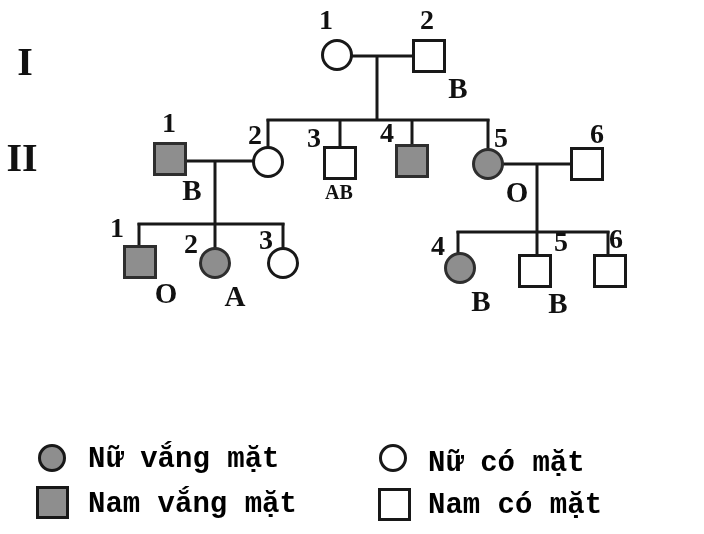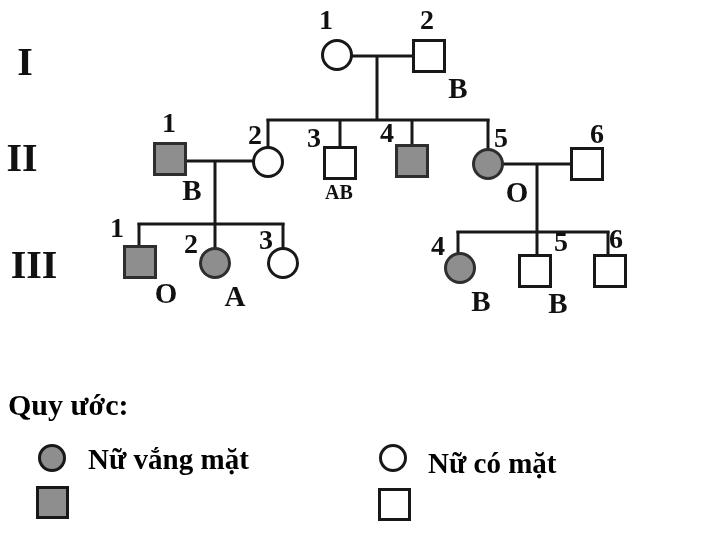--- a/index.html
+++ b/index.html
@@ -9,21 +9,21 @@
   .shape{position:absolute;box-sizing:border-box;background:#ffffff;z-index:2;}
   .sq{width:34px;height:34px;border:3px solid #181818;}
   .ci{width:32px;height:32px;border:3px solid #181818;border-radius:50%;}
   .filled{background:#8e8e8e;border-color:#2e2e2e;}
   .txt{position:absolute;z-index:3;color:#111;transform:translate(-50%,-50%);white-space:nowrap;line-height:1;}
   .num{font-size:28px;font-weight:600;}
   .blood{font-size:29px;font-weight:700;}
   .blood.small{font-size:20px;}
   .gen{font-size:40px;font-weight:700;}
   .leg-title{position:absolute;z-index:3;font-size:30px;font-weight:700;color:#000;line-height:1;}
-  .leg-label{position:absolute;z-index:3;font-size:29px;font-weight:600;color:#000;transform:translateY(-50%);white-space:nowrap;line-height:1;}
+  .leg-label{position:absolute;z-index:3;font-size:29px;font-weight:600;color:#000;transform:translateY(-50%);white-space:nowrap;line-height:1;font-family:Liberation Mono, monospace;}
   .leg-ci{width:28px;height:28px;border:3px solid #181818;border-radius:50%;}
   .leg-sq{width:33px;height:33px;border:3px solid #181818;}
 </style>
 </head>
 <body>
 
 <div id="canvas">
 
   <svg id="lines" width="704" height="534">
     <g stroke="#181818" stroke-width="3" fill="none">
@@ -50,21 +50,20 @@
 
       <line x1="456.5" y1="232" x2="609.5" y2="232"></line>
       <line x1="458" y1="231" x2="458" y2="256"></line>
       <line x1="537" y1="231" x2="537" y2="258"></line>
       <line x1="608" y1="231" x2="608" y2="258"></line>
     </g>
   </svg>
 
   <span class="txt gen" style="left:25px;top:62px">I</span>
   <span class="txt gen" style="left:22px;top:158px">II</span>
-  <span class="txt gen" style="left:34px;top:265px">III</span>
 
   <span class="shape ci" style="left:321px;top:39px"></span>
   <span class="txt num" style="left:326px;top:20px">1</span>
 
   <span class="shape sq" style="left:412px;top:39px"></span>
   <span class="txt num" style="left:427px;top:20px">2</span>
   <span class="txt blood" style="left:458px;top:88px">B</span>
 
   <span class="shape sq filled" style="left:153px;top:142px"></span>
   <span class="txt num" style="left:169px;top:123px">1</span>
@@ -102,25 +101,26 @@
   <span class="txt num" style="left:438px;top:246px">4</span>
   <span class="txt blood" style="left:481px;top:301px">B</span>
 
   <span class="shape sq" style="left:518px;top:254px"></span>
   <span class="txt num" style="left:561px;top:242px">5</span>
   <span class="txt blood" style="left:558px;top:303px">B</span>
 
   <span class="shape sq" style="left:593px;top:254px"></span>
   <span class="txt num" style="left:616px;top:239px">6</span>
 
-  <div class="leg-title" style="left:8px;top:390px">Quy ước:</div>
 
   <span class="shape leg-ci filled" style="left:38px;top:444px"></span>
   <span class="leg-label" style="left:88px;top:459px">Nữ vắng mặt</span>
 
   <span class="shape leg-sq filled" style="left:36px;top:486px"></span>
+  <span class="leg-label" style="left:88px;top:504px">Nam vắng mặt</span>
 
   <span class="shape leg-ci" style="left:379px;top:444px"></span>
   <span class="leg-label" style="left:428px;top:463px">Nữ có mặt</span>
 
   <span class="shape leg-sq" style="left:378px;top:488px"></span>
+  <span class="leg-label" style="left:428px;top:505px">Nam có mặt</span>
 
 </div>
 
 </body></html>

